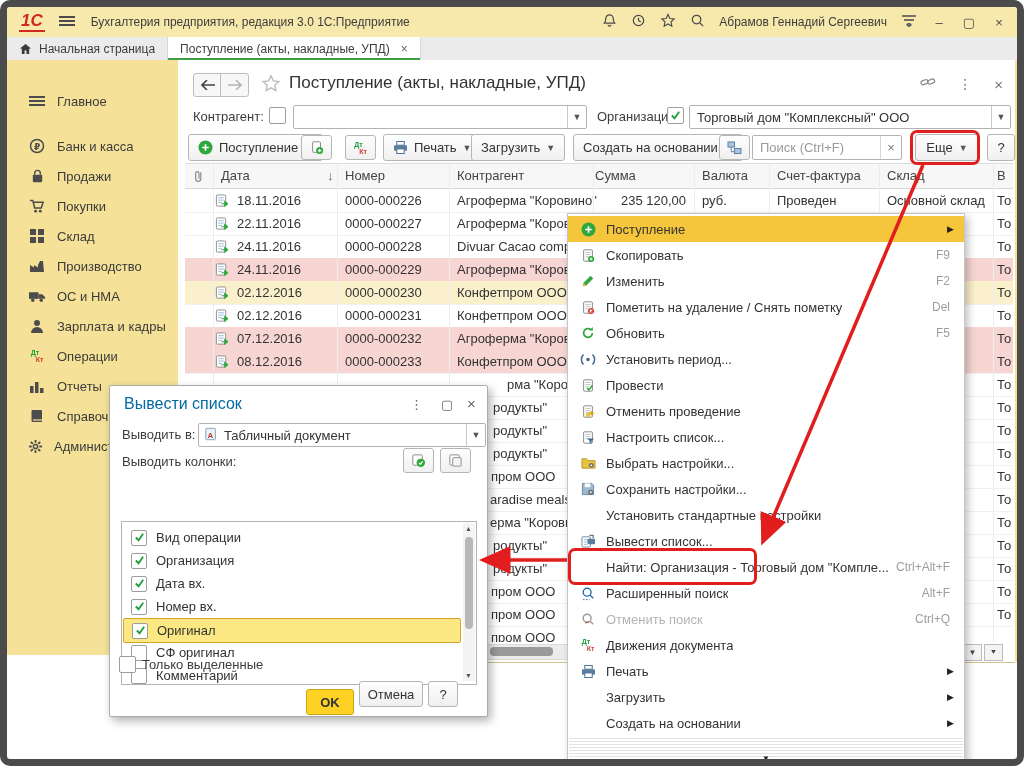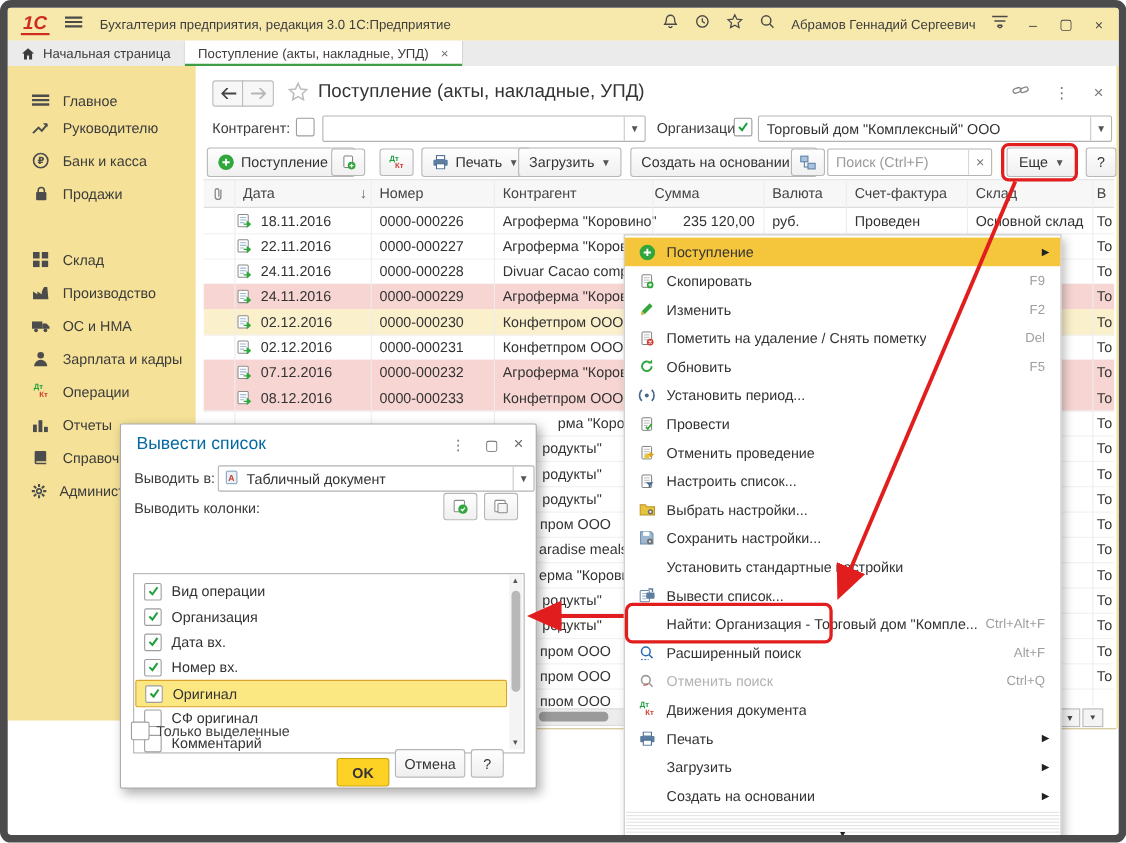--- a/index.html
+++ b/index.html
@@ -137,58 +137,59 @@
         </svg>
       <span>Начальная страница</span>
     </div>
     <div class="tab active">
       <span>Поступление (акты, накладные, УПД)</span>
       <span class="tabclose">×</span>
     </div>
   </div>
 
   <div class="abs sidebar" id="sidebar">
-      <div class="sbitem" style="top: 16px; text-align: right;">
+      <div class="sbitem" style="top: 26px; text-align: right;">
         <span class="sbicon">
           <svg width="16" height="12">
             <g stroke="#4c4c4c" stroke-width="2.2">
               <line x1="0" y1="2" x2="16" y2="2"></line>
               <line x1="0" y1="6" x2="16" y2="6"></line>
               <line x1="0" y1="10" x2="16" y2="10"></line>
             </g>
           </svg>
         </span>
         <span>Главное</span>
       </div>
-      <div class="sbitem" style="top: 41px;">
-        <span class="sbicon">
-          <svg width="16" height="13" viewBox="0 0 16 13">
-            <path d="M1 11l5-5 3 3 5-6" fill="none" stroke="#4c4c4c" stroke-width="1.8"></path>
-            <path d="M10 2h4v4z" fill="#4c4c4c"></path>
-          </svg>
-        </span>
-        <span>Руководителю</span>
-      </div>
       <div class="sbitem" style="top: 71px;">
         <span class="sbicon">
           <svg width="16" height="16" viewBox="0 0 16 16">
             <circle cx="8" cy="8" r="6.5" fill="none" stroke="#4c4c4c" stroke-width="1.5"></circle>
             <text x="5" y="11.5" font-size="9" font-weight="bold" fill="#4c4c4c" font-family="DejaVu Sans,sans-serif">₽</text>
           </svg>
         </span>
         <span>Банк и касса</span>
       </div>
       <div class="sbitem" style="top: 101px;">
         <span class="sbicon">
           <svg width="15" height="15" viewBox="0 0 16 16">
             <path d="M5 6V4.5a3 3 0 0 1 6 0V6" fill="none" stroke="#4c4c4c" stroke-width="1.5"></path>
             <rect x="3" y="6" width="10" height="8" rx="1" fill="#4c4c4c"></rect>
           </svg>
         </span>
         <span>Продажи</span>
+      </div>
+      <div class="sbitem" style="top: 131px;">
+        <span class="sbicon">
+          <svg width="16" height="15" viewBox="0 0 17 15">
+            <path d="M1 1h3l2 8h7l2-6H5" fill="none" stroke="#4c4c4c" stroke-width="1.6"></path>
+            <circle cx="7" cy="12.5" r="1.5" fill="#4c4c4c"></circle>
+            <circle cx="12" cy="12.5" r="1.5" fill="#4c4c4c"></circle>
+          </svg>
+        </span>
+        <span>Покупки</span>
       </div>
       <div class="sbitem" style="top: 161px;">
         <span class="sbicon">
           <svg width="14" height="14">
             <g fill="#4c4c4c">
               <rect x="0" y="0" width="6" height="6"></rect>
               <rect x="8" y="0" width="6" height="6"></rect>
               <rect x="0" y="8" width="6" height="6"></rect>
               <rect x="8" y="8" width="6" height="6"></rect>
             </g>

